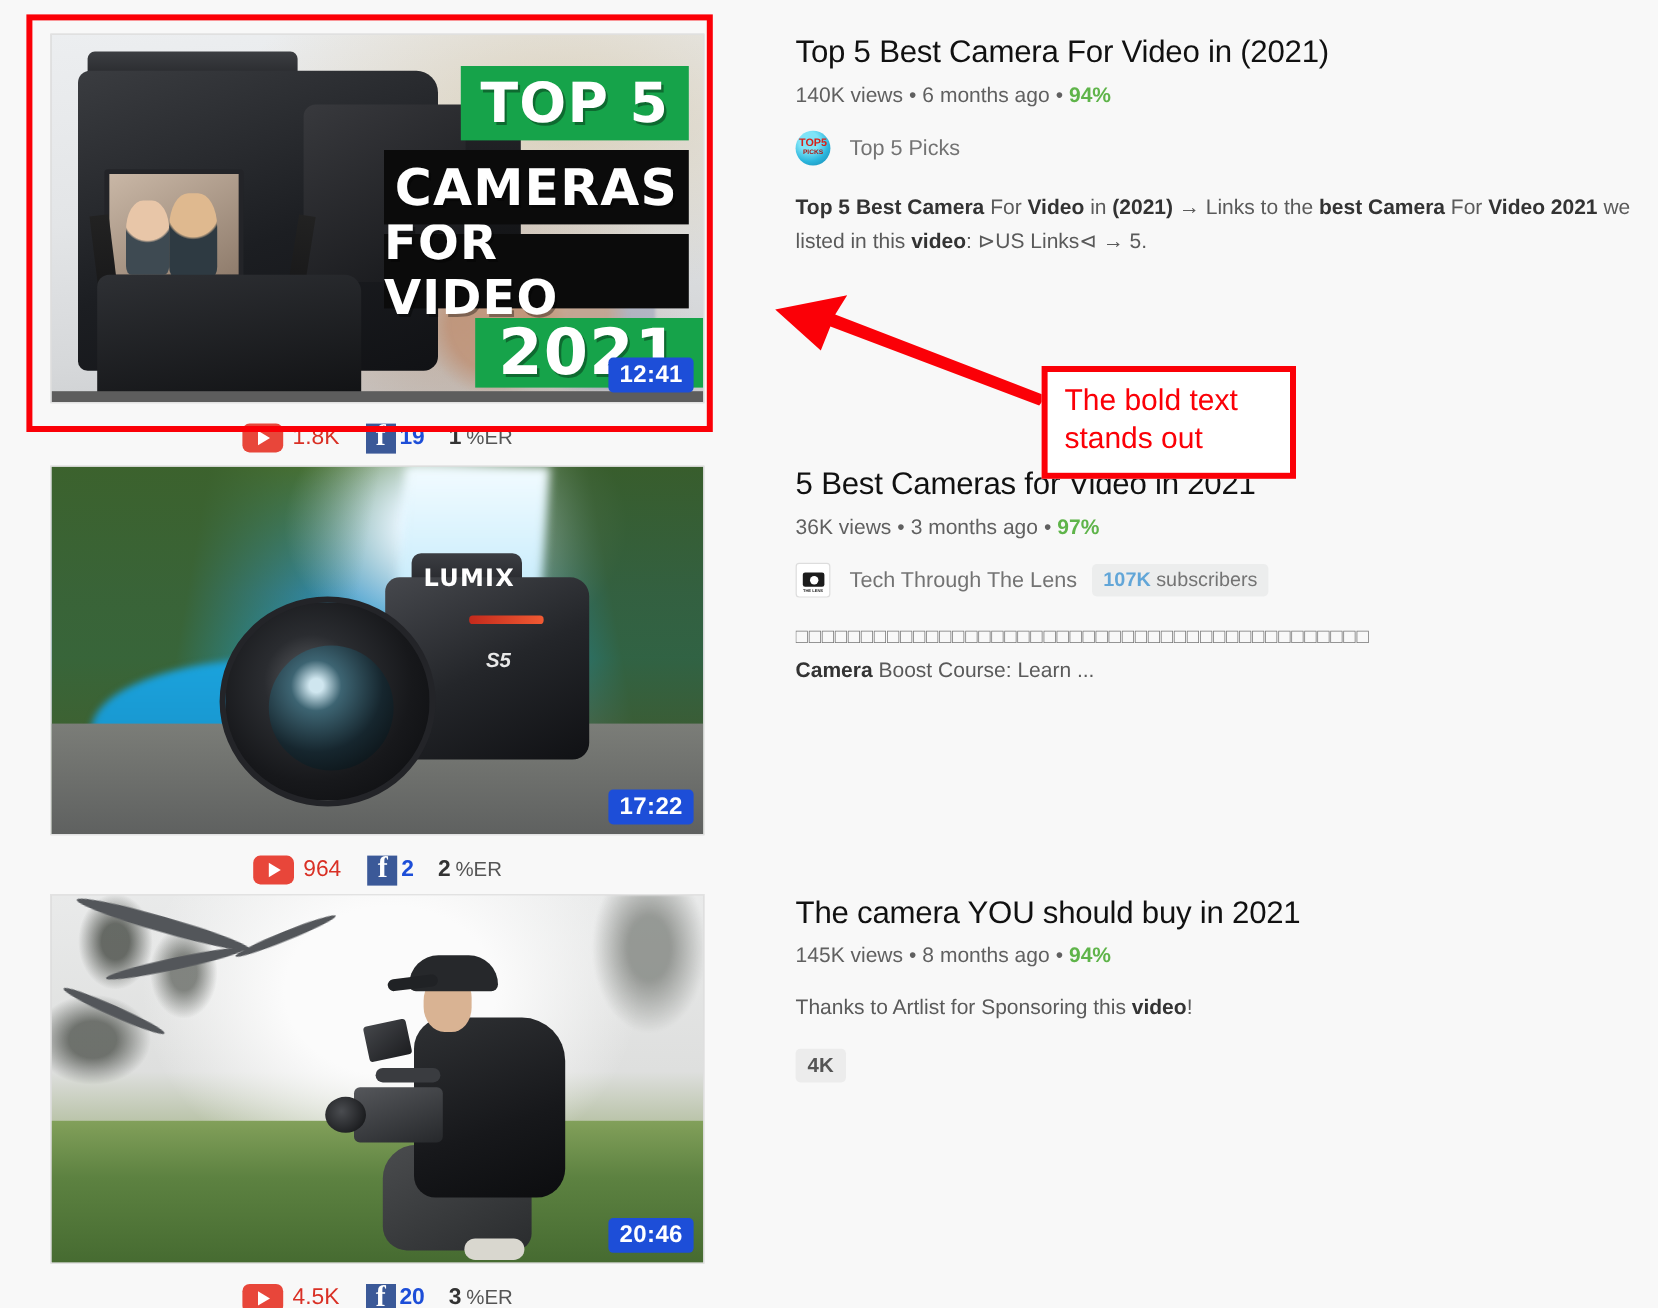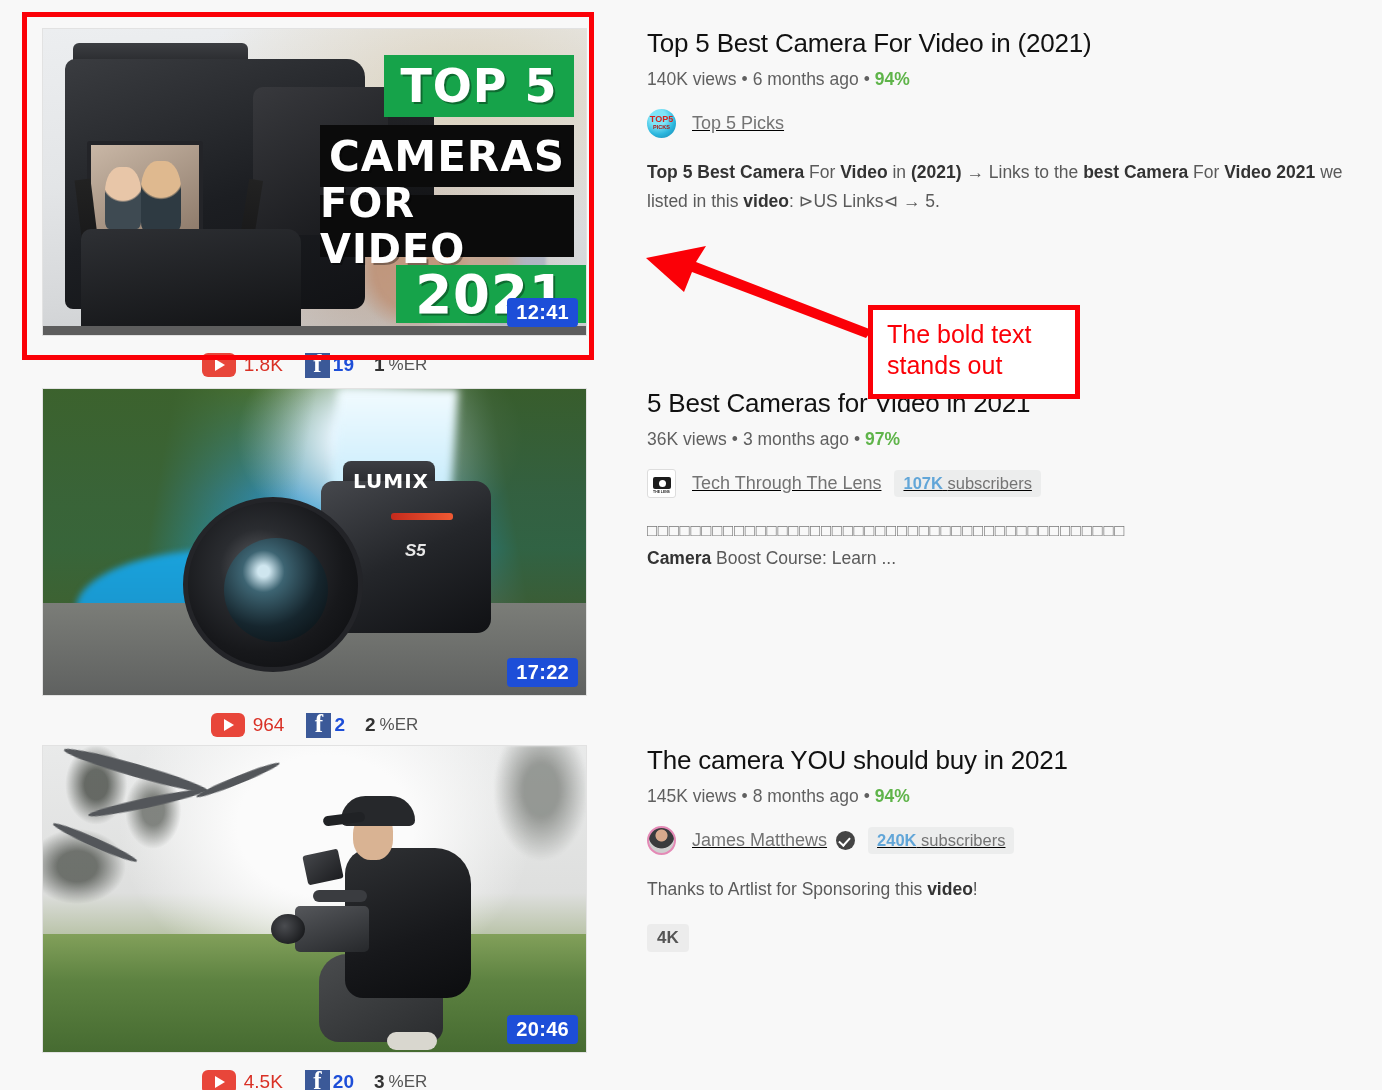--- a/index.html
+++ b/index.html
@@ -50,30 +50,30 @@
     content: "f"; position: absolute; left: 0; right: 0; top: -3px;
     text-align: center; color: #fff;
     font-family: "Liberation Serif", serif;
     font-weight: bold; font-size: 25px;
   }
   .fb-count { color: #1d4ed8; font-size: 19px; font-weight: bold; margin-left: 3px; }
   .er-val { color: #333; font-size: 19px; font-weight: bold; margin-left: 20px; }
   .er-lab { color: #555; font-size: 17px; margin-left: 4px; }
 
   
-  .info-col { padding-left: 60px; width: 780px; }
+  .info-col { padding-left: 60px; width: 780px; margin-left: 16px; }
   .v-title {
     font-size: 26px; color: #111; font-weight: normal;
     line-height: 1.2; margin-bottom: 10px; letter-spacing: -0.2px;
   }
   .v-meta { font-size: 17.5px; color: #606060; margin-bottom: 18px; }
   .v-meta .pct { color: #5fb44a; font-weight: bold; }
   .v-meta .dot { margin: 0 5px; }
 
-  .chan-row { display: flex; align-items: center; margin-bottom: 20px; height: 30px; text-decoration: underline; }
+  .chan-row { display: flex; align-items: center; margin-bottom: 20px; height: 30px; }
   .avatar { width: 29px; height: 29px; border-radius: 50%; flex: none; overflow: hidden; position: relative; }
   .avatar.square { border-radius: 3px; }
   .chan-name { font-size: 18px; color: #737373; margin-left: 16px; }
   .verified {
     width: 19px; height: 19px; border-radius: 50%; background: #444;
     margin-left: 9px; flex: none; position: relative;
   }
   .verified::after {
     content: ""; position: absolute; left: 5px; top: 4px;
     width: 5px; height: 9px; border: solid #fff;
@@ -377,26 +377,20 @@
           <span class="er-lab">%ER</span>
         </div>
       </div>
     </div>
 
     <div class="info-col">
       <div class="v-title">The camera YOU should buy in 2021</div>
       <div class="v-meta">
         <span>145K views</span><span class="dot">•</span><span>8 months ago</span><span class="dot">•</span><span class="pct">94%</span>
       </div>
-      <div class="chan-row">
-        <span class="avatar" style="background:radial-gradient(circle at 50% 30%, #d8a98c 0 26%, #3a3b3d 30% 58%, #cfcfcf 62% 100%); border:2px solid #e48ab6;"></span>
-        <span class="chan-name">James Matthews</span>
-        <span class="verified"></span>
-        <span class="sub-pill"><b>240K</b> <span>subscribers</span></span>
-      </div>
       <div class="v-desc"><span>Thanks to Artlist for Sponsoring this </span><b>video</b><span>!</span></div>
       <span class="badge-4k">4K</span>
     </div>
   </div>
 
   <div class="hl-box" style="left:22px; top:12px; width:572px; height:348px;"></div>
 
   <svg class="arrow-svg" style="left:640px; top:240px;" width="260" height="100" viewBox="0 0 260 100">
     <polygon points="6,18 66,6 56,22 232,90 226,98 52,32 44,52" fill="#fb0007"></polygon>
   </svg>

